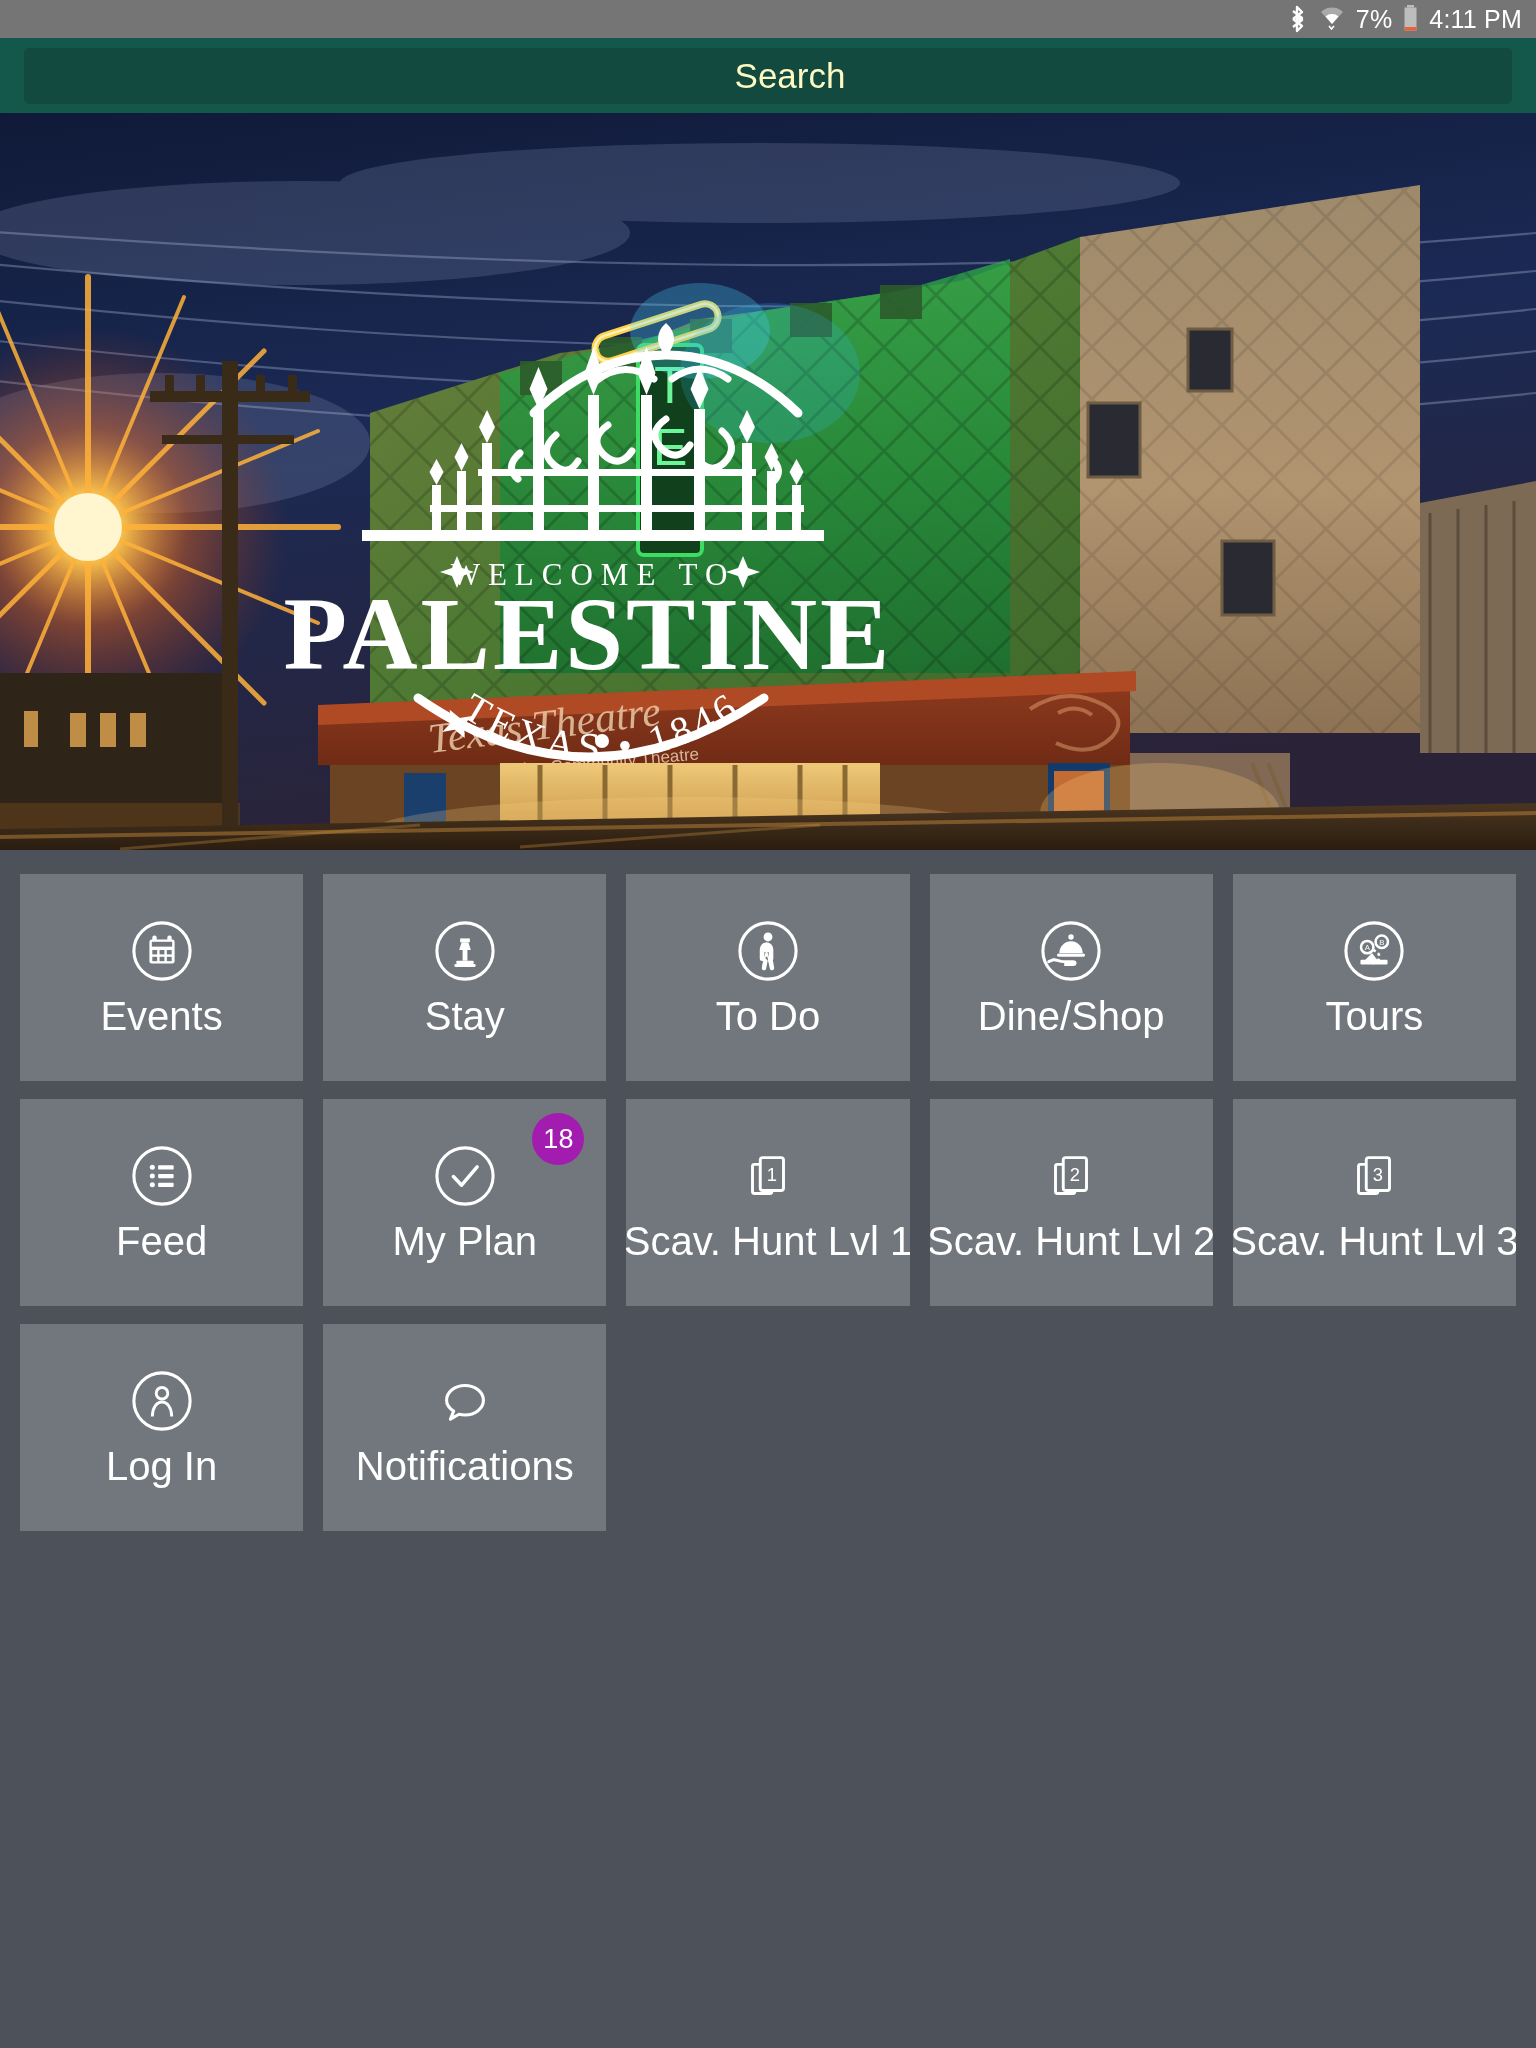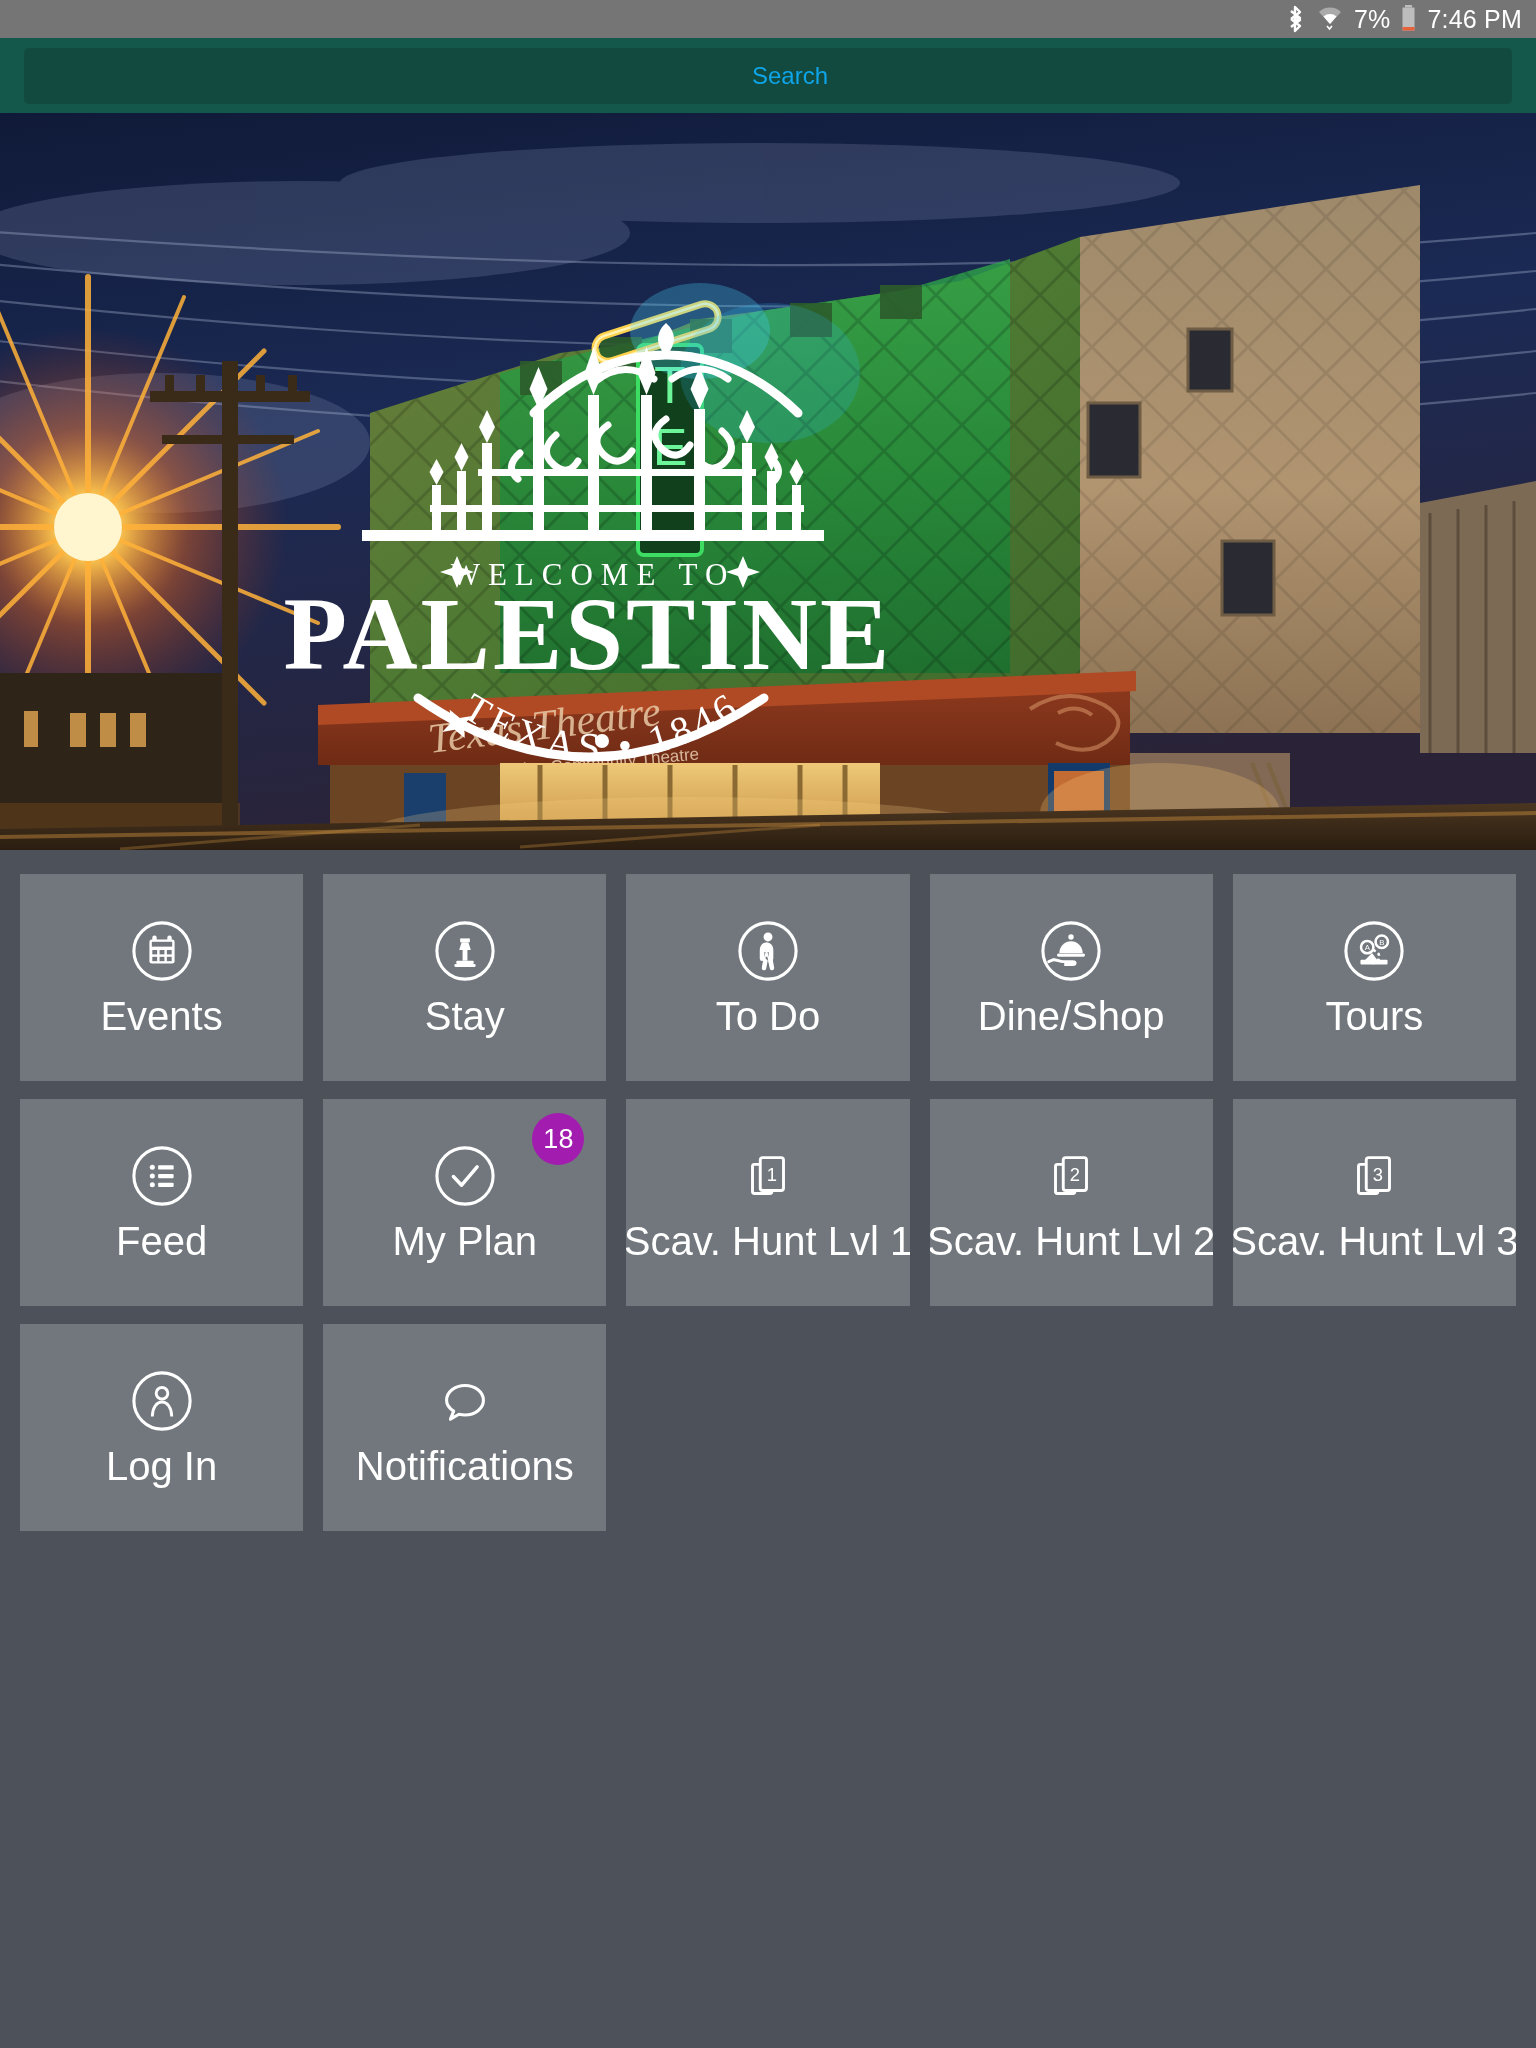--- a/index.html
+++ b/index.html
@@ -24,21 +24,21 @@
   .searchbar{
     height:75px; background:#14574b;
     display:flex; align-items:center; justify-content:center;
     padding:0 24px;
   }
   .search-field{
     width:100%; height:56px; background:#124a40;
     border-radius:5px;
     display:flex; align-items:center; justify-content:center;
   }
-  .search-field span{ color:#0ea5e9; font-size:24px;margin-left:44px; }
+  .search-field span{ color:#fef9c3; font-size:35px;margin-left:44px; }
 
   
   .hero{
     position:relative; width:1536px; height:737px;
     overflow:hidden;
     background:#17203c;
   }
   .hero svg{ position:absolute; inset:0; width:100%; height:100%; display:block; }
 
   
@@ -88,21 +88,21 @@
     </svg>
   </span>
   <span class="txt">7%</span>
   <span class="sb-icon battery-wrap">
     <svg width="15" height="28" viewBox="0 0 15 28">
       <rect x="4" y="0" width="7" height="2.5" fill="#bdbdbd"></rect>
       <rect x="1.5" y="2.5" width="12" height="23" fill="#bdbdbd"></rect>
       <rect x="1.5" y="22" width="12" height="3.5" fill="#e8623c"></rect>
     </svg>
   </span>
-  <span class="txt">7:46 PM</span>
+  <span class="txt">4:11 PM</span>
 </div>
 
 <div class="searchbar">
   <div class="search-field">
     <span>Search</span>
   </div>
 </div>
 
 <div class="hero">
   <svg viewBox="0 0 1536 737" preserveAspectRatio="xMidYMid slice">

